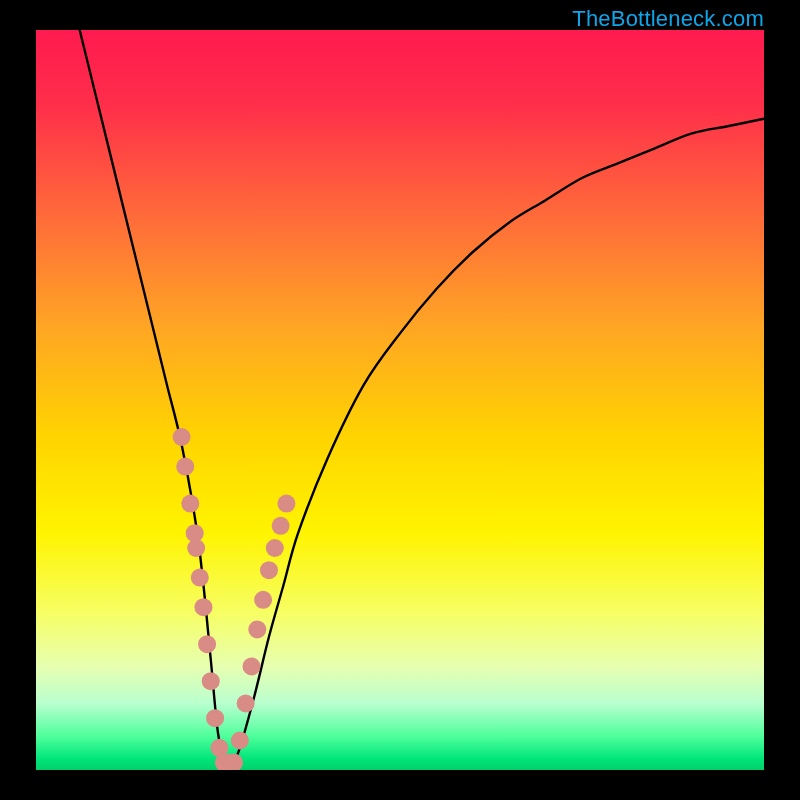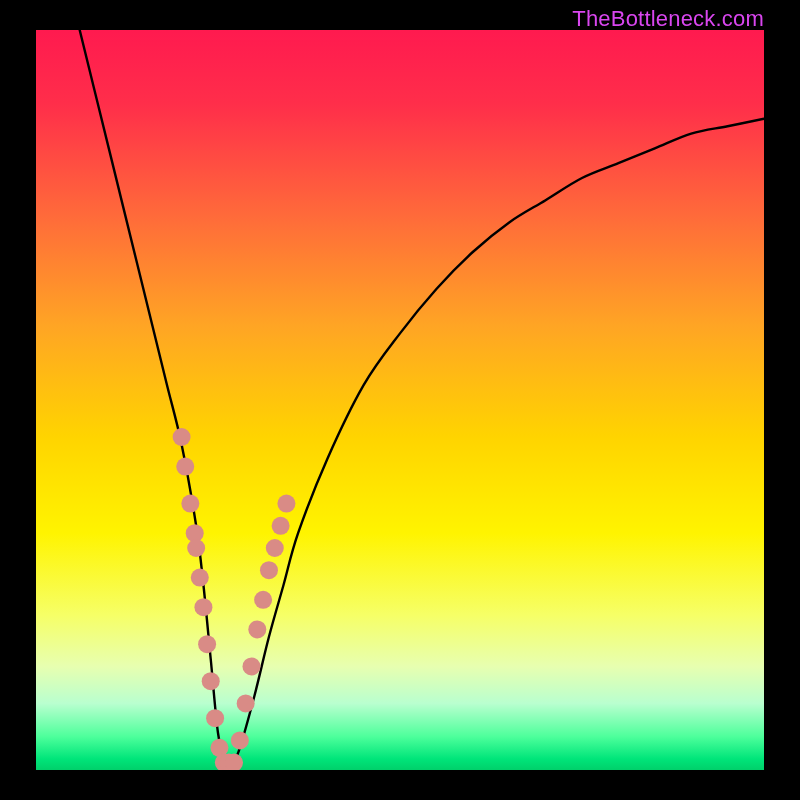--- a/index.html
+++ b/index.html
@@ -30,21 +30,21 @@
     top: 0;
     width: 100%;
     height: 100%;
   }
   .watermark {
     position: absolute;
     top: 6px;
     right: 36px;
     font-family: Arial, Helvetica, sans-serif;
     font-size: 22px;
-    color: #d946ef;
+    color: #0ea5e9;
     font-weight: 500;
     letter-spacing: 0.2px;
   }
   svg.overlay {
     position: absolute;
     left: 0;
     top: 0;
     width: 100%;
     height: 100%;
   }

